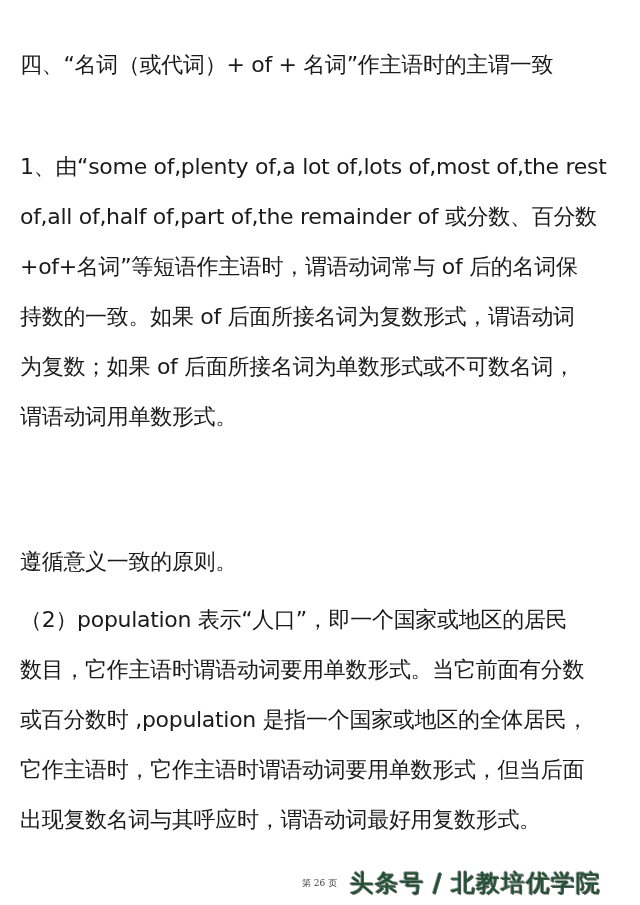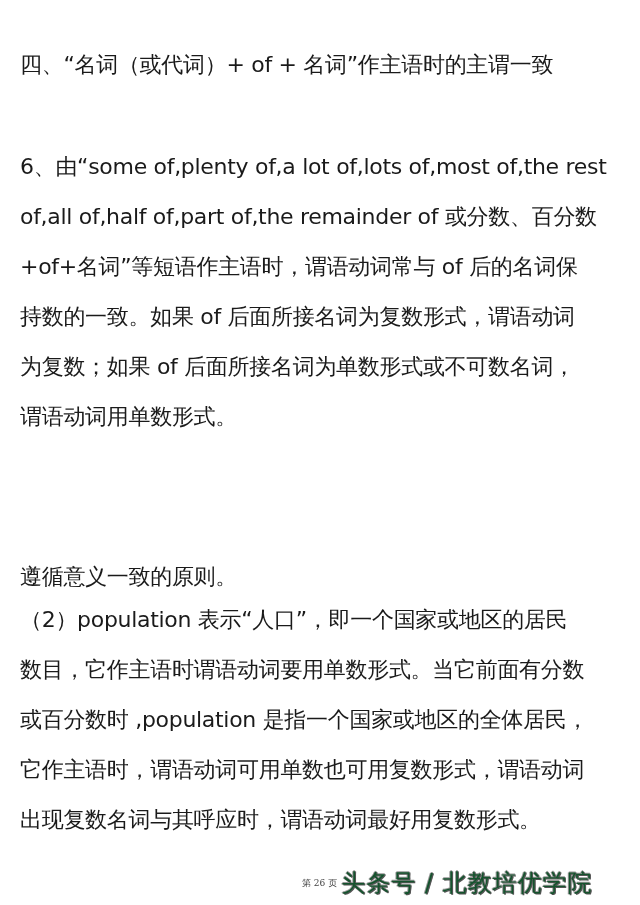--- a/index.html
+++ b/index.html
@@ -9,49 +9,49 @@
       font-family: "DejaVu Sans", "Liberation Sans", sans-serif;
       color: #1a1a1a;
     }
     .line {
       position: absolute; left: 20px; right: 14px;
       font-size: 22px; line-height: 30px; white-space: nowrap;
       letter-spacing: -0.3px;
     }
     .footer {
       position: absolute; left: 302px; top: 868px; height: 30px;
-      display: flex; align-items: center; gap: 4px; white-space: nowrap;
+      display: flex; align-items: center; gap: 12px; white-space: nowrap;
     }
     .page-num {
       font-family: "DejaVu Serif", "Liberation Serif", serif;
       font-size: 9px; color: #444;
     }
     .watermark {
       font-family: "DejaVu Sans", sans-serif;
       font-size: 24px; color: #14532d; letter-spacing: 1px;
       text-shadow: 1px 1px 0 #555, -1px 0 0 #999, 0 -1px 0 #999, 1px 0 0 #777;
     }
   </style>
 </head>
 <body>
 
 <div class="page">
   <div class="line" style="top:50px">四、“名词（或代词）+ of +  名词”作主语时的主谓一致</div>
 
-  <div class="line" style="top:152px">6、由“some of,plenty of,a lot of,lots of,most of,the rest</div>
+  <div class="line" style="top:152px">1、由“some of,plenty of,a lot of,lots of,most of,the rest</div>
   <div class="line" style="top:202px">of,all of,half of,part of,the remainder of 或分数、百分数</div>
   <div class="line" style="top:252px">+of+名词”等短语作主语时，谓语动词常与 of 后的名词保</div>
   <div class="line" style="top:302px">持数的一致。如果 of 后面所接名词为复数形式，谓语动词</div>
   <div class="line" style="top:352px">为复数；如果 of 后面所接名词为单数形式或不可数名词，</div>
   <div class="line" style="top:402px">谓语动词用单数形式。</div>
 
-  <div class="line" style="top:562px">遵循意义一致的原则。</div>
+  <div class="line" style="top:547px">遵循意义一致的原则。</div>
   <div class="line" style="top:605px">（2）population 表示“人口”，即一个国家或地区的居民</div>
   <div class="line" style="top:655px">数目，它作主语时谓语动词要用单数形式。当它前面有分数</div>
   <div class="line" style="top:705px">或百分数时 ,population 是指一个国家或地区的全体居民，</div>
-  <div class="line" style="top:755px">它作主语时，谓语动词可用单数也可用复数形式，谓语动词</div>
+  <div class="line" style="top:755px">它作主语时，它作主语时谓语动词要用单数形式，但当后面</div>
   <div class="line" style="top:805px">出现复数名词与其呼应时，谓语动词最好用复数形式。</div>
 
   <div class="footer">
     <span class="page-num">第 26 页</span>
     <span class="watermark">头条号 / 北教培优学院</span>
   </div>
 </div>
 
 </body></html>

